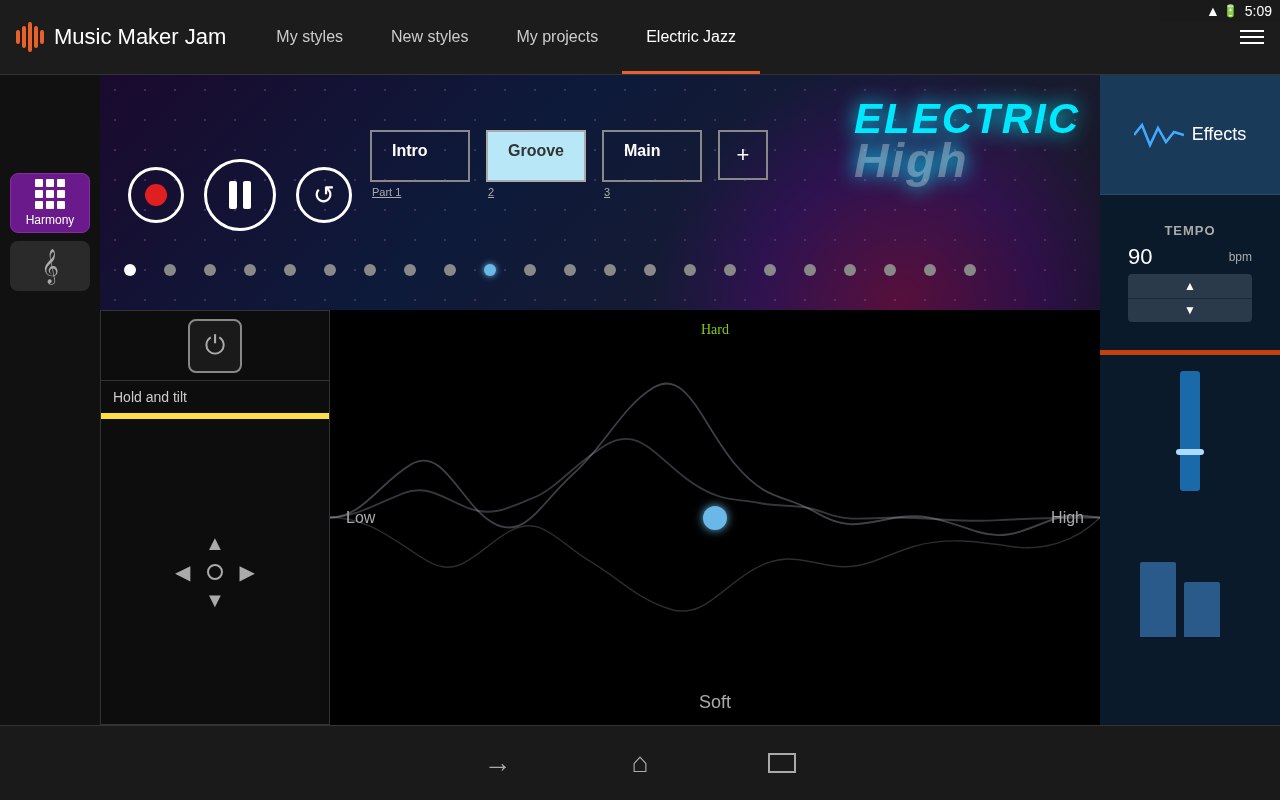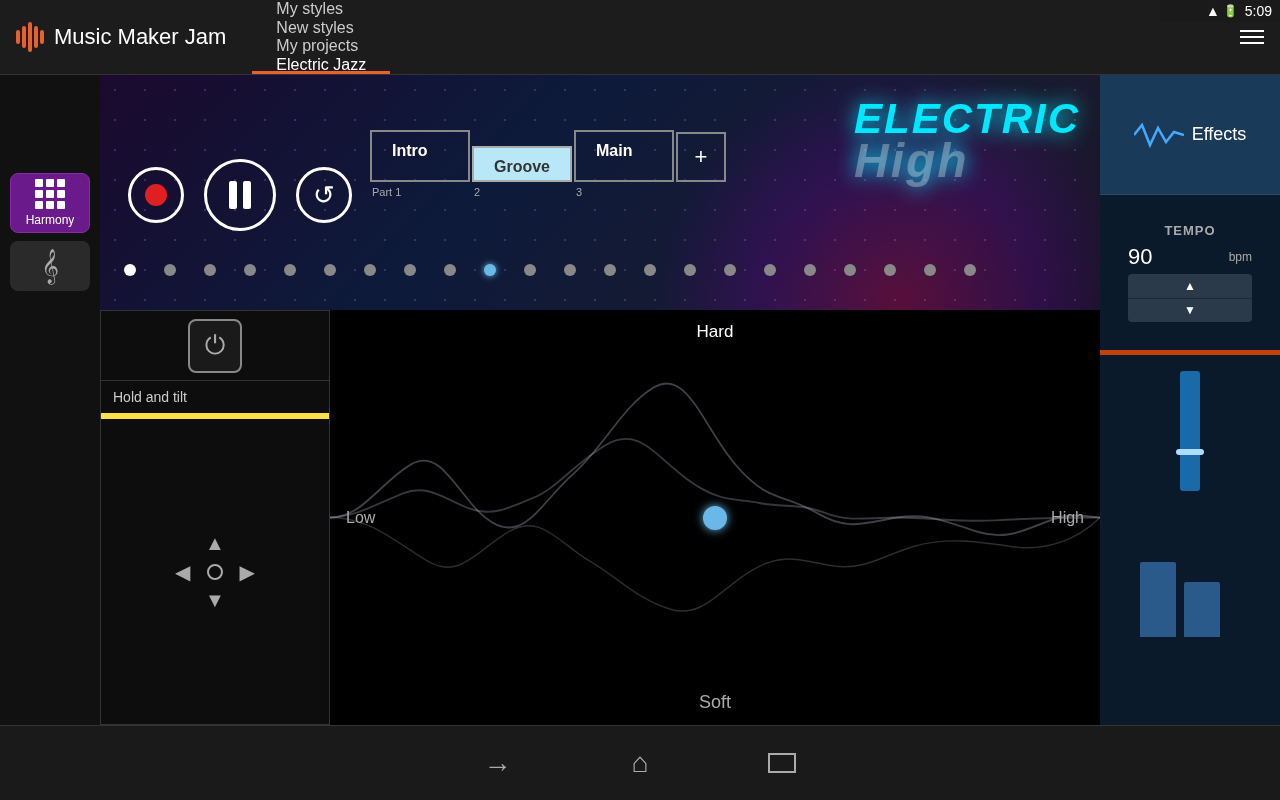--- a/index.html
+++ b/index.html
@@ -60,21 +60,20 @@
       font-size: 22px;
       font-weight: normal;
       color: #fff;
       text-align: right;
     }
     #nav-tabs {
       display: flex;
       align-items: stretch;
       height: 100%;
       margin-left: 10px;
-      flex-direction: column;
     }
     .nav-tab {
       display: flex;
       align-items: center;
       padding: 0 24px;
       font-size: 16px;
       color: #ccc;
       cursor: pointer;
       border: none;
       background: none;
@@ -251,23 +250,22 @@
       cursor: pointer;
       font-size: 24px;
       color: #fff;
     }
 
     
     #parts-row {
       position: absolute;
       top: 130px; left: 370px;
       display: flex;
-      gap: 2px;
+      gap: 16px;
       z-index: 30;
-      align-items: flex-end;
     }
     .part-button {
       padding: 10px 20px;
       border: 2px solid #888;
       background: transparent;
       color: #fff;
       cursor: pointer;
       min-width: 100px;
       position: relative;
     }
@@ -279,20 +277,21 @@
     .part-label {
       font-size: 16px;
       font-weight: bold;
     }
     .part-sublabel {
       position: absolute;
       bottom: -18px;
       left: 0;
       font-size: 11px;
       color: #aaa;
+      text-decoration: underline;
     }
     #add-part-button {
       width: 50px; height: 50px;
       border: 2px solid #888;
       background: transparent;
       color: #fff;
       display: flex; align-items: center; justify-content: center;
       cursor: pointer;
       font-size: 22px;
     }
@@ -533,22 +532,23 @@
       top: 310px; left: 330px; right: 180px;
       bottom: 75px;
       background: #000;
       z-index: 20;
       overflow: hidden;
     }
     #hard-label {
       position: absolute;
       top: 12px; left: 50%;
       transform: translateX(-50%);
-      font-size: 17px;
-      color: #ffffff;
+      font-size: 14px;
+      color: #84cc16;
+      font-family: Liberation Serif, serif;
     }
     #low-label {
       position: absolute;
       left: 16px; top: 50%;
       transform: translateY(-50%);
       font-size: 16px;
       color: #aaa;
     }
     #high-label {
       position: absolute;

